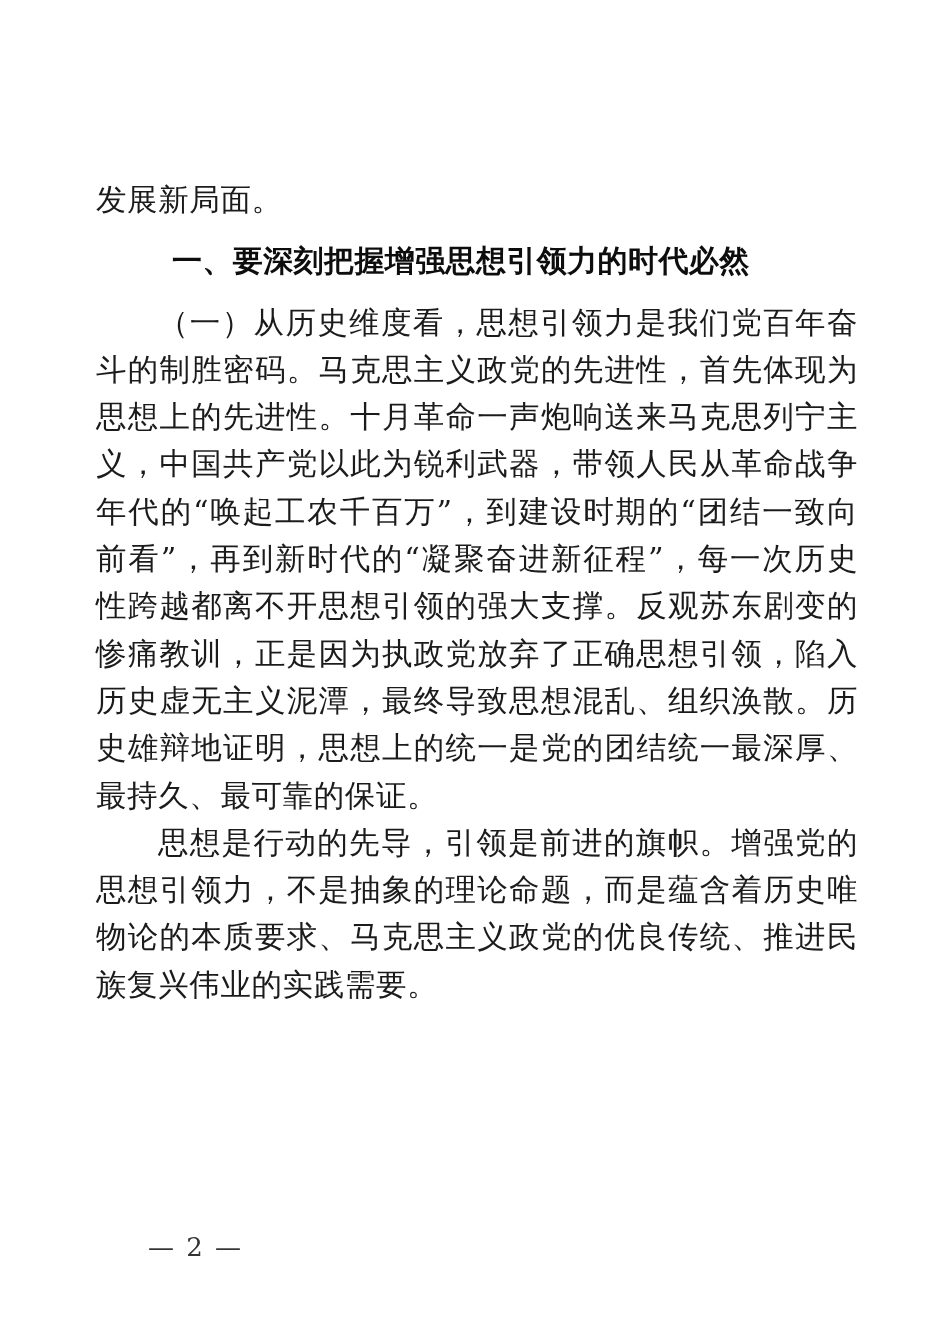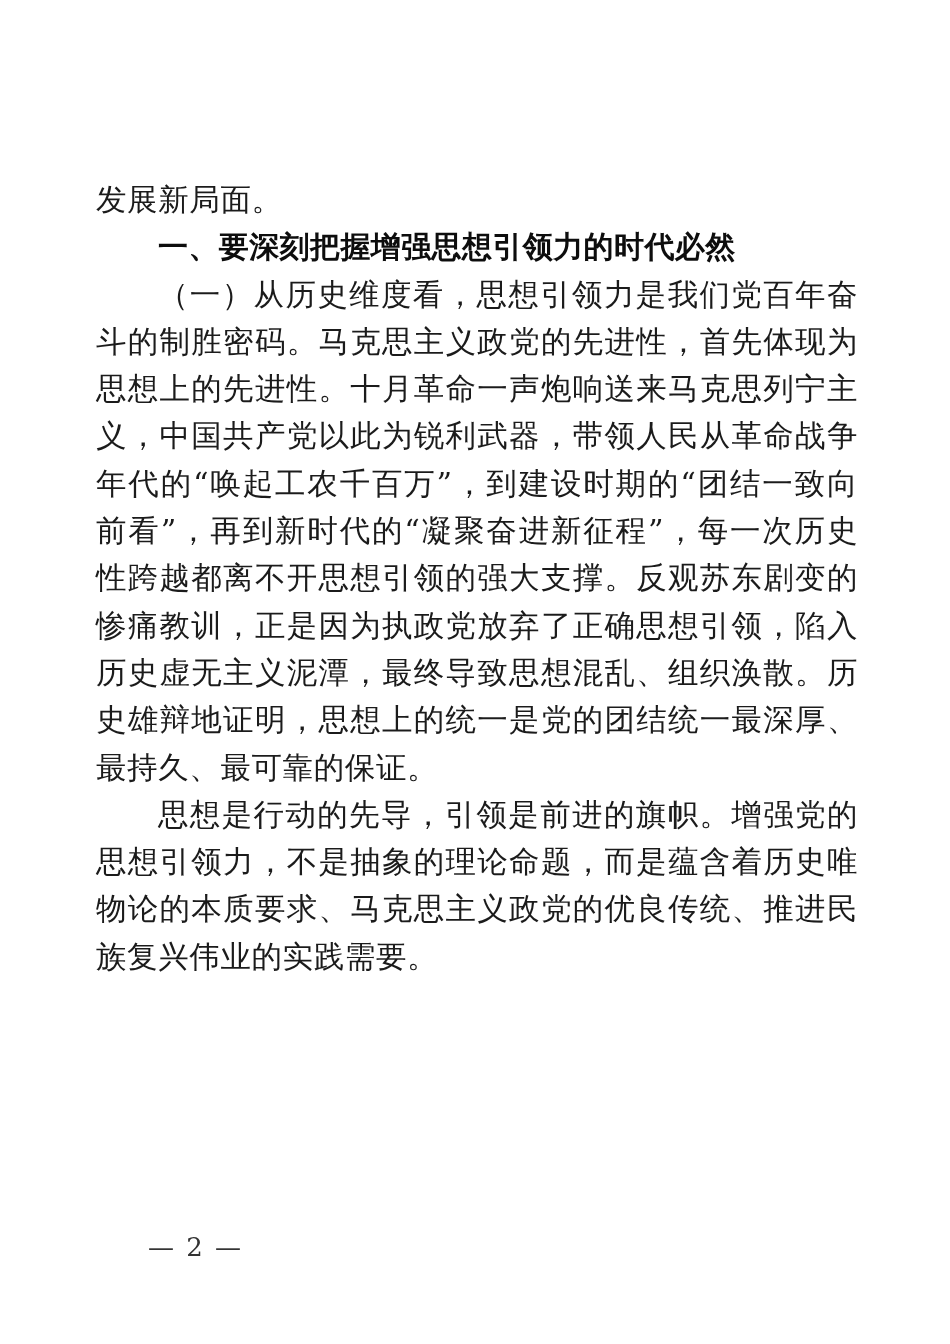--- a/index.html
+++ b/index.html
@@ -52,21 +52,21 @@
   }
 
   
   .heading {
     font-family: "Liberation Sans", "DejaVu Sans", sans-serif;
     font-size: 30px;
     line-height: 47.3px;
     font-weight: 700;
     letter-spacing: 0.4px;
     color: #0d0d0d;
-    margin: 0;
+    margin: 14px;
     text-indent: 62px;
     text-align: left;
   }
 
   
   .footer {
     position: absolute;
     left: 148px;
     top: 1232px;
     font-family: "DejaVu Serif", "Liberation Serif", serif;

